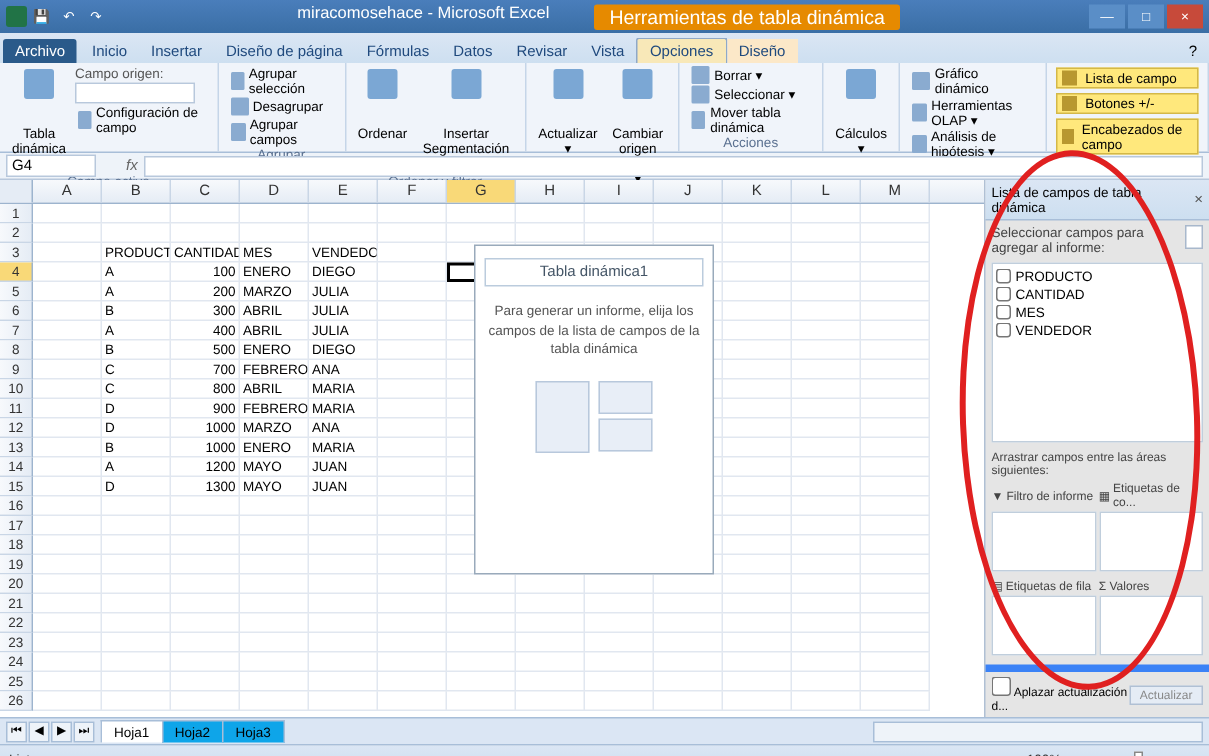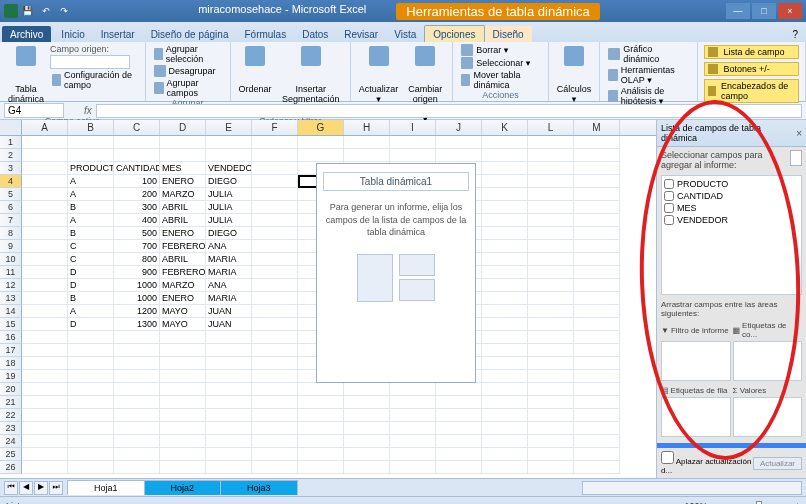--- a/index.html
+++ b/index.html
@@ -75,21 +75,21 @@
 .field-pane .areas .area-label { font-size: 8px; color: #444; display: flex; align-items: center; gap: 2px; }
 .field-pane .areas .area-box { background: #fff; border: 1px solid #c0cedc; height: 40px; }
 .field-pane .fp-footer { padding: 3px 4px; display: flex; justify-content: space-between; align-items: center; font-size: 8px; border-top: 5px solid #3b82f6; }
 .field-pane .fp-footer .upd-btn { border: 1px solid #b0c0d4; background: #e5ecf5; padding: 1px 6px; color: #888; }
 
 .red-ellipse { position: absolute; left: 640px; top: 100px; width: 160px; height: 360px; border: 4px solid #e02020; border-radius: 50%; pointer-events: none; transform: rotate(-2deg); }
 
 .sheet-tabs { height: 18px; background: #dbe6f4; border-top: 1px solid #a8bed8; display: flex; align-items: center; padding: 0 4px; font-size: 9px; }
 .sheet-tabs .nav { display: flex; gap: 1px; margin-right: 4px; }
 .sheet-tabs .nav .nb { width: 14px; height: 14px; border: 1px solid #a8bed8; background: #eef3f9; font-size: 8px; text-align: center; }
-.sheet-tabs .stab { padding: 2px 26px; background: #fff; border: 1px solid #a8bed8; border-bottom: none; margin-right: -1px; }
+.sheet-tabs .stab { padding: 2px 8px; background: #fff; border: 1px solid #a8bed8; border-bottom: none; margin-right: -1px; }
 .sheet-tabs .stab.inactive { background: #0ea5e9; }
 .sheet-tabs .scroll { margin-left: auto; width: 220px; height: 14px; background: #eef3f9; border: 1px solid #a8bed8; position: relative; }
 
 .status-bar { height: 18px; background: linear-gradient(#dbe6f4, #cddff0); border-top: 1px solid #a8bed8; display: flex; align-items: center; padding: 0 6px; font-size: 9px; color: #333; }
 .status-bar .zoom { margin-left: auto; display: flex; align-items: center; gap: 4px; }
 .status-bar .zoom .slider { width: 70px; height: 4px; background: #b0c0d4; position: relative; }
 .status-bar .zoom .slider .thumb { width: 6px; height: 10px; background: #fff; border: 1px solid #888; position: absolute; left: 50%; top: -3px; }
 </style>
 </head>
 <body>

